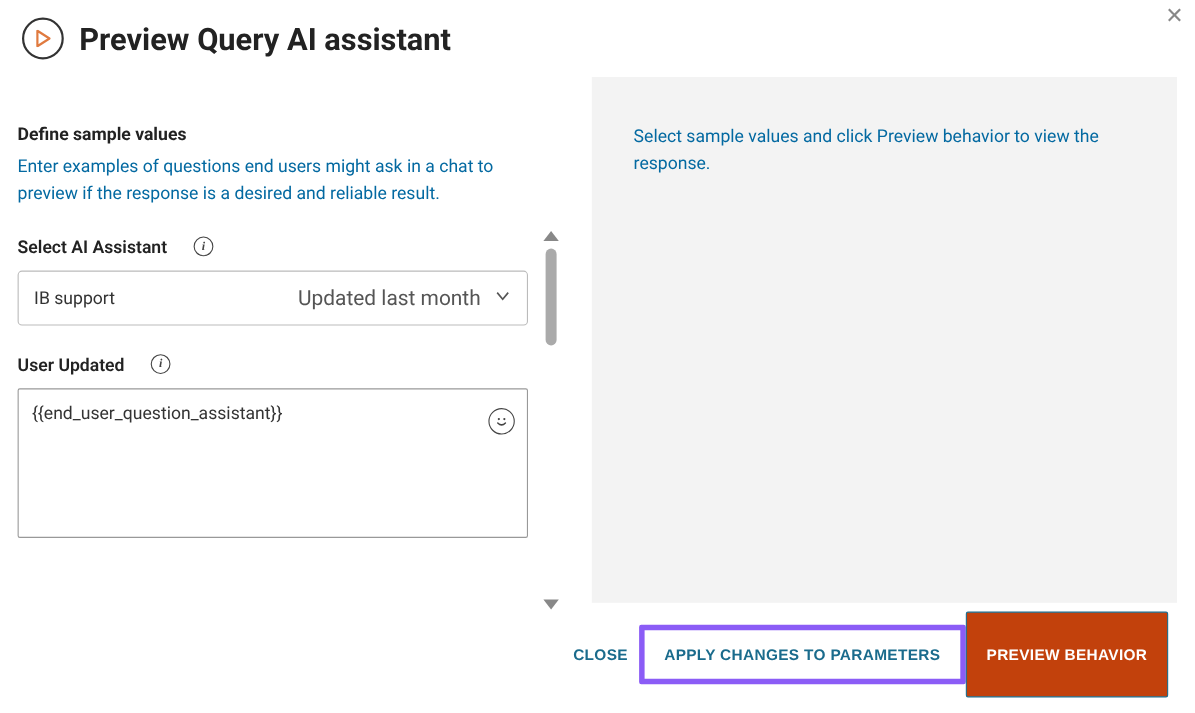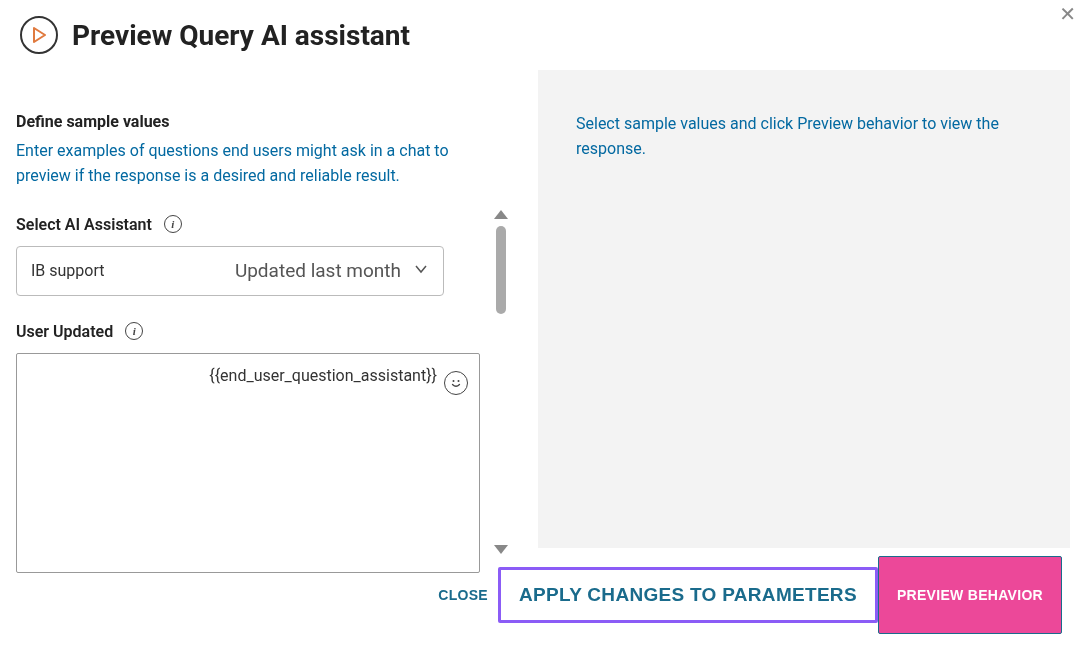--- a/index.html
+++ b/index.html
@@ -83,21 +83,21 @@
     }
     .left-desc {
       padding-right: 30px;
     }
     .field-block {
       margin-top: 26px;
     }
     .field-label-row {
       display: flex;
       align-items: center;
-      gap: 12px;
+      gap: 24px;
       margin-bottom: 12px;
     }
     .field-label {
       font-size: 16px;
       font-weight: 600;
       color: #222;
     }
     .info-circle {
       width: 18px;
       height: 18px;
@@ -108,21 +108,21 @@
       justify-content: center;
       font-family: Georgia, serif;
       font-style: italic;
       font-size: 11px;
       font-weight: 700;
       color: #444;
       cursor: pointer;
       line-height: 1;
     }
     .select-box {
-      width: 428px;
+      width: 464px;
       border: 1px solid #bbb;
       border-radius: 4px;
       height: 50px;
       display: flex;
       align-items: center;
       padding: 0 14px;
       cursor: pointer;
       background: #fff;
     }
     .select-value {
@@ -133,31 +133,30 @@
       margin-left: auto;
       font-size: 19px;
       color: #555;
       margin-right: 12px;
     }
     .chevron {
       color: #555;
     }
     .textarea-box {
       width: 464px;
-      height: 220px;
+      height: 136px;
       border: 1px solid #999;
       border-radius: 2px;
       padding: 12px 42px 12px 12px;
       font-size: 16px;
       color: #333;
       resize: none;
       font-family: inherit;
       position: relative;
       background: #fff;
-      text-align: right;
     }
     .textarea-wrap {
       position: relative;
       width: 464px;
     }
     .emoji-btn {
       position: absolute;
       top: 18px;
       right: 12px;
       width: 24px;
@@ -214,37 +213,37 @@
       font-size: 14px;
       font-weight: 700;
       letter-spacing: 0.3px;
       color: #1a6b8c;
       padding: 14px 10px;
       cursor: pointer;
       background: none;
       border: none;
     }
     .btn-outline {
-      font-size: 19px;
+      font-size: 14px;
       font-weight: 700;
       letter-spacing: 0.3px;
       color: #1a6b8c;
       padding: 14px 18px;
-      border: 3px solid #8b5cf6;
+      border: 5px solid #8b5cf6;
       border-radius: 2px;
       background: #fff;
       cursor: pointer;
     }
     .btn-primary {
       font-size: 14px;
       font-weight: 700;
       letter-spacing: 0.3px;
       color: #fff;
       padding: 30px 18px;
-      background: #ec4899;
+      background: #c2410c;
       border: 1px solid #1a6b8c;
       border-radius: 2px;
       cursor: pointer;
     }
   </style>
 </head>
 <body>
 
 <div class="close-x">✕</div>
 

